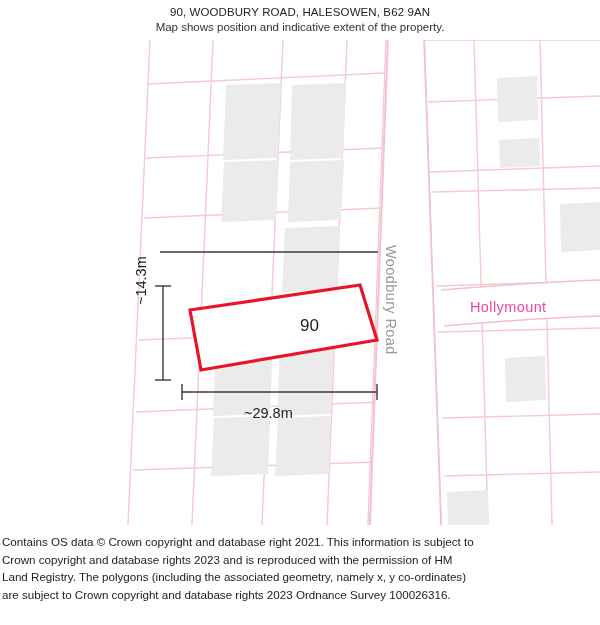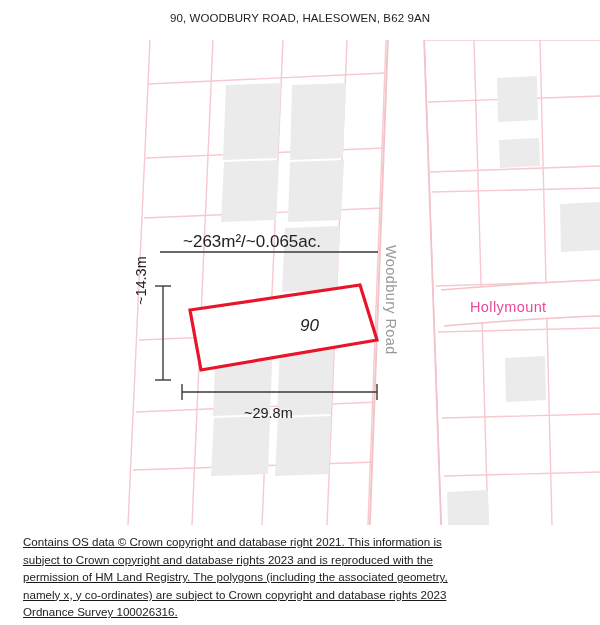--- a/index.html
+++ b/index.html
@@ -25,21 +25,20 @@
     width: 600px;
     height: 40px;
     text-align: center;
     padding-top: 5px;
   }
   .header-title {
     font-size: 11.5px;
     line-height: 15px;
     color: #222222;
     letter-spacing: 0.1px;
-    margin-top: 6px;
   }
   .header-sub {
     font-size: 11.5px;
     line-height: 15px;
     color: #333333;
   }
 
   
   .map-wrap {
     position: absolute;
@@ -62,21 +61,20 @@
     left: 183px;
     top: 192px;
     font-size: 17px;
     color: #222222;
   }
   .plot-number {
     left: 300px;
     top: 276px;
     font-size: 17px;
     color: #222222;
-    font-style: italic;
   }
   .dim-width {
     left: 244px;
     top: 365px;
     font-size: 14.5px;
     color: #222222;
     text-align: right;
   }
   .dim-height {
     left: 133px;
@@ -102,37 +100,37 @@
     color: #ec4899;
     letter-spacing: 0.4px;
   }
 
   
   .footer {
     position: absolute;
     left: 0;
     top: 533px;
     width: 478px;
-    padding: 0 23px;
-    text-decoration: underline;
+    padding: 0 2px;
   }
   .footer p {
     margin: 0;
     font-size: 11.6px;
     line-height: 17.5px;
     color: #222222;
   }
 </style>
 </head>
 <body>
 
 <div id="page">
 
   <div class="header">
     <div class="header-title">90, WOODBURY ROAD, HALESOWEN, B62 9AN</div>
+    <div class="header-sub">Map shows position and indicative extent of the property.</div>
   </div>
 
   <div class="map-wrap">
     <svg class="map-svg" width="600" height="485" viewBox="0 0 600 485">
 
       <rect x="0" y="0" width="600" height="485" fill="#ffffff"></rect>
 
       <g stroke="#f6c9ce" stroke-width="1.4" fill="none">
 
         <path d="M150 0 L128 485"></path>
@@ -205,21 +203,20 @@
         <line x1="182" y1="352" x2="377" y2="352"></line>
         <line x1="182" y1="344" x2="182" y2="360"></line>
         <line x1="377" y1="344" x2="377" y2="360"></line>
 
         <line x1="163" y1="246" x2="163" y2="340"></line>
         <line x1="155" y1="246" x2="171" y2="246"></line>
         <line x1="155" y1="340" x2="171" y2="340"></line>
       </g>
     </svg>
 
-    <div class="map-label area-label">~263m²/~0.065ac.</div>
     <div class="map-label plot-number">90</div>
     <div class="map-label dim-width">~29.8m</div>
     <div class="map-label dim-height">~14.3m</div>
     <div class="map-label street-woodbury">Woodbury Road</div>
     <div class="map-label street-hollymount">Hollymount</div>
   </div>
 
   <div class="footer">
     <p>Contains OS data © Crown copyright and database right 2021. This information is subject to Crown copyright and database rights 2023 and is reproduced with the permission of HM Land Registry. The polygons (including the associated geometry, namely x, y co-ordinates) are subject to Crown copyright and database rights 2023 Ordnance Survey 100026316.</p>
   </div>

